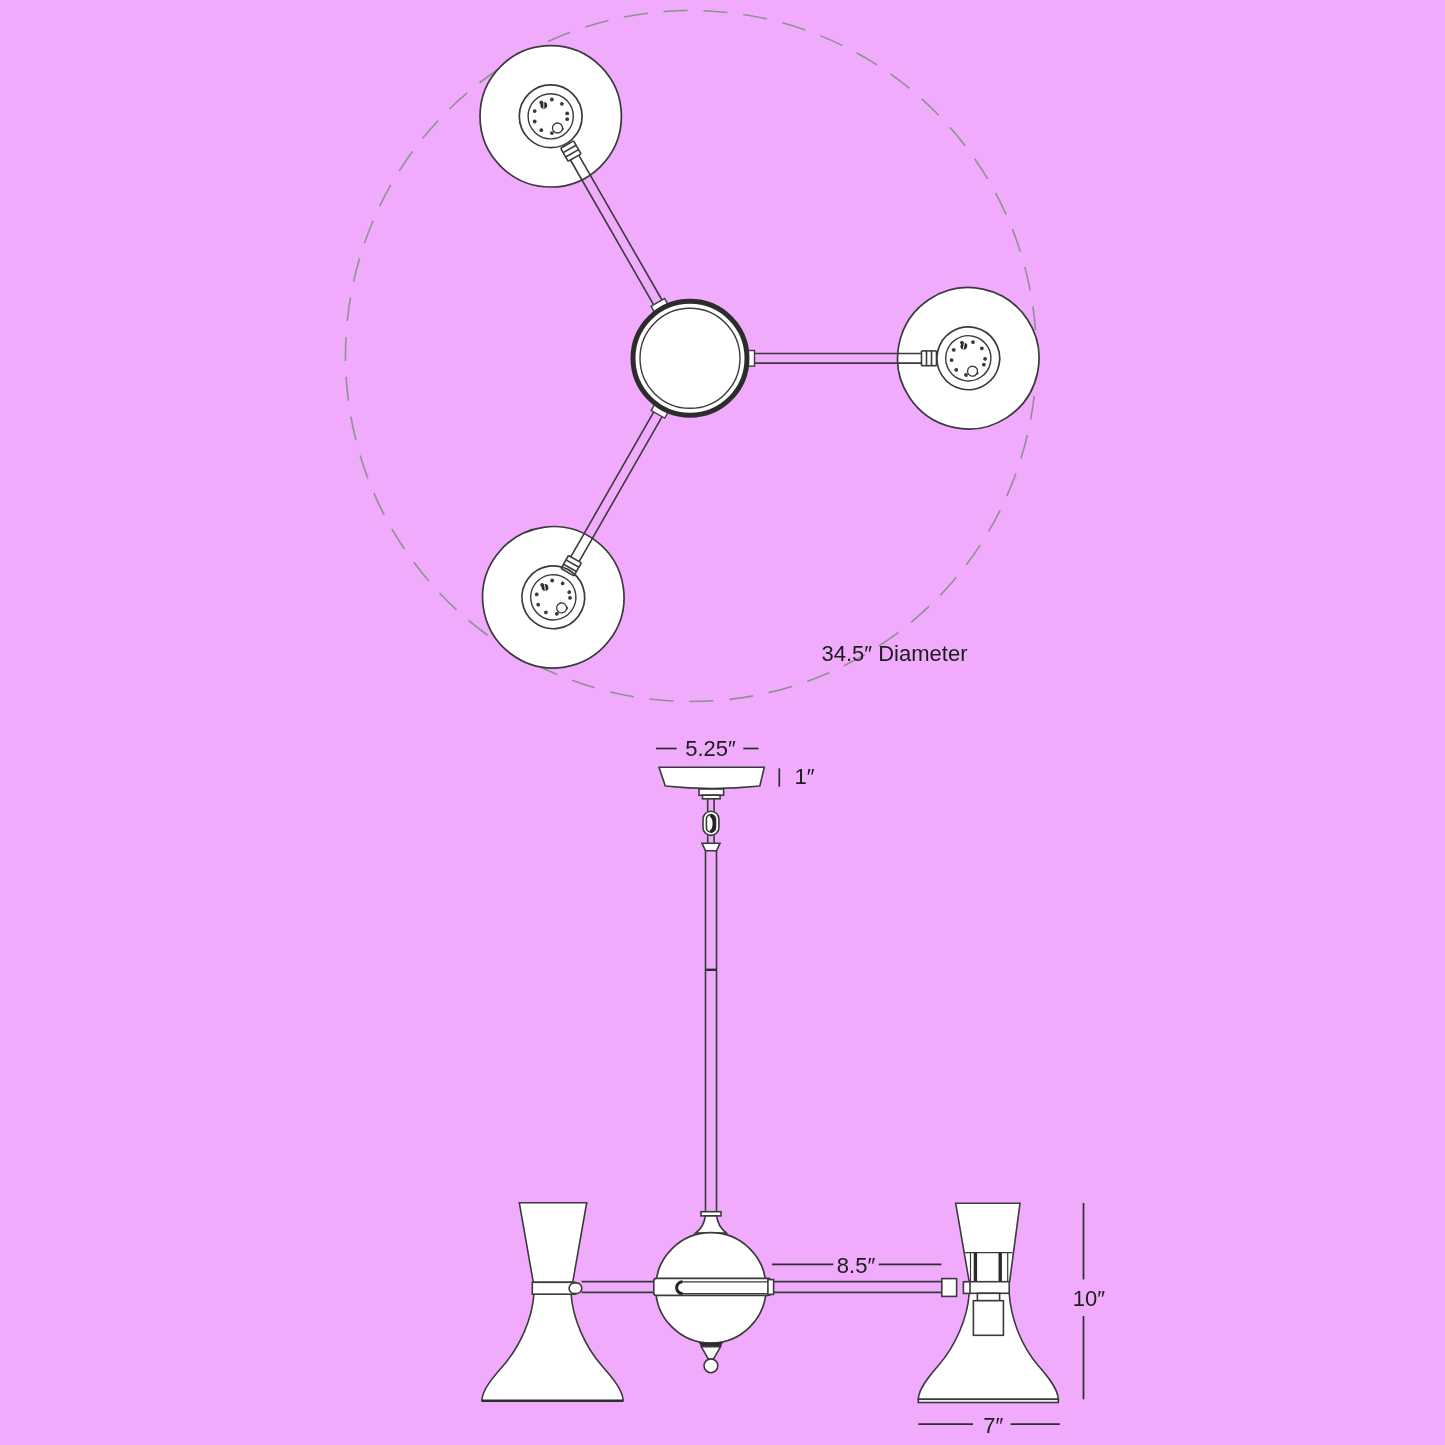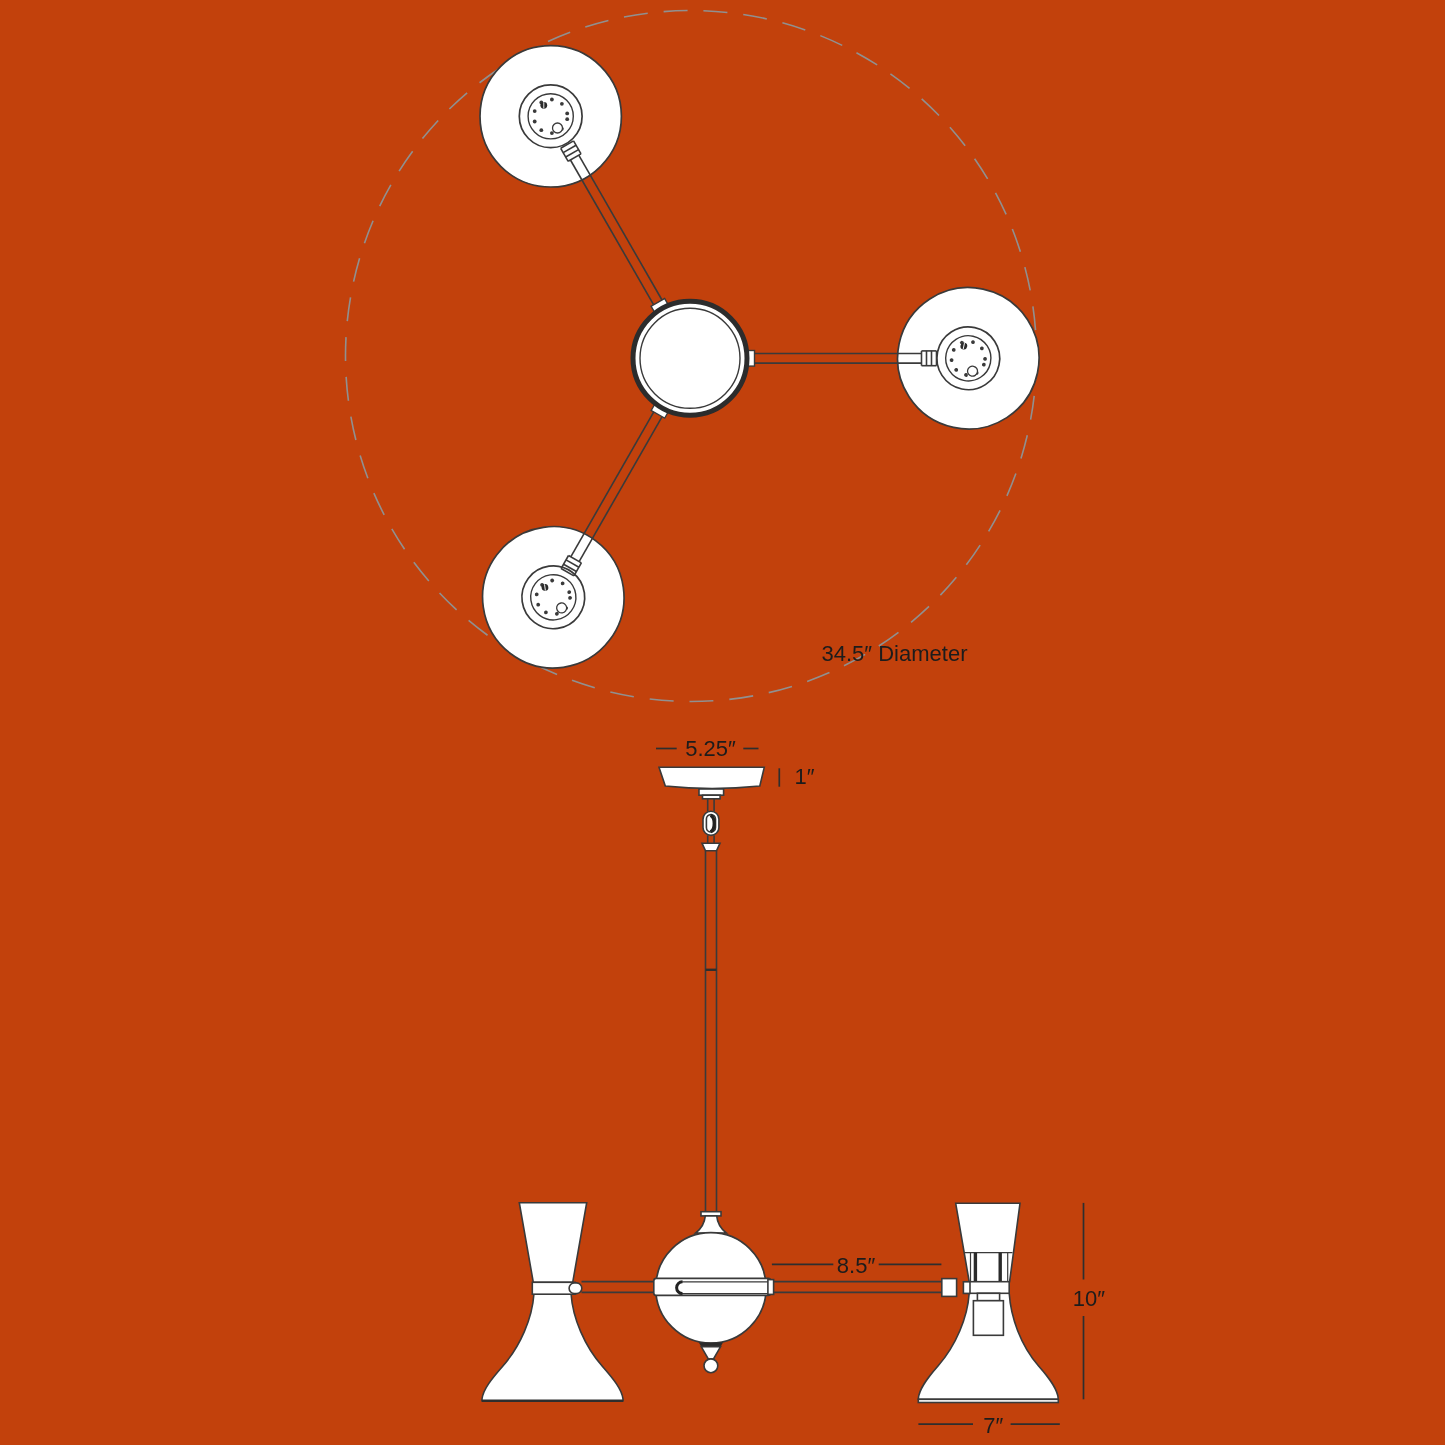--- a/index.html
+++ b/index.html
@@ -7,21 +7,21 @@
     padding: 0;
     background: #ffffff;
     width: 1445px;
     height: 1445px;
     overflow: hidden;
   }
   #stage {
     width: 1445px;
     height: 1445px;
     position: relative;
-    background: #c2410c;
+    background: #f0abfc;
   }
   svg { display: block; }
   .ln   { fill: none; stroke: #3a3a3a; stroke-width: 1.6; }
   .lnw  { fill: #ffffff; stroke: #3a3a3a; stroke-width: 1.6; }
   .thin { fill: none; stroke: #3a3a3a; stroke-width: 1.2; }
   .thick{ fill: none; stroke: #2a2a2a; stroke-width: 3.4; }
   .dim  { fill: none; stroke: #2e2e2e; stroke-width: 1.7; }
   .dash { fill: none; stroke: #909090; stroke-width: 1.6; stroke-dasharray: 24 16; }
   .lbl {
     font-family: "Liberation Sans", "DejaVu Sans", sans-serif;

